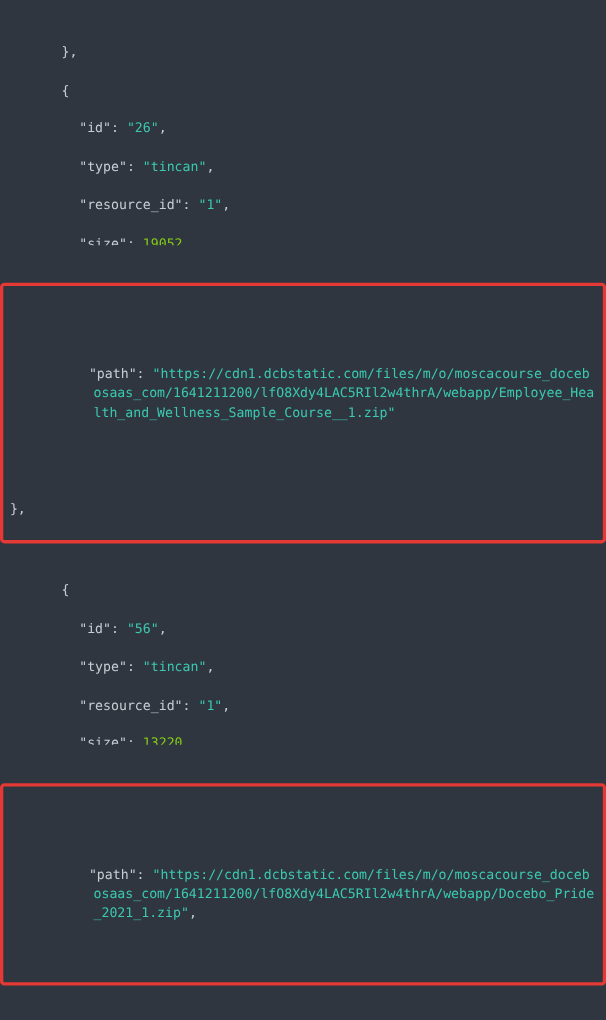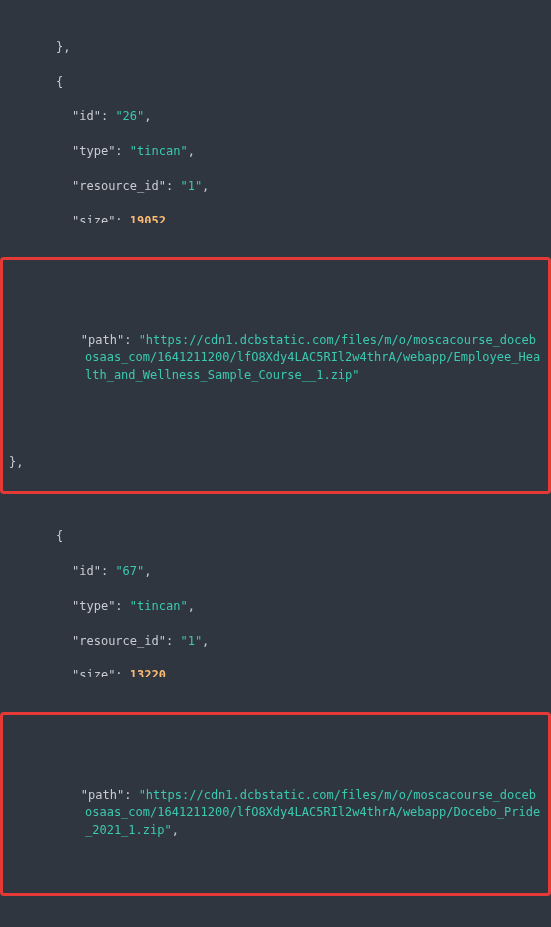--- a/index.html
+++ b/index.html
@@ -18,21 +18,21 @@
     white-space: pre-wrap;
     word-break: break-all;
     position: relative;
   }
   .line { display: block; }
   .pad2 { padding-left: 48px; }
   .pad3 { padding-left: 64px; }
   .key { color: #c8cdd4; }
   .punct { color: #c8cdd4; }
   .str { color: #3bc9b0; } 
-  .num { color: #fdba74; font-weight: bold; } 
+  .num { color: #84cc16; } 
   .redbox {
     border: 3px solid #e53935;
     border-radius: 4px;
     margin-left: -8px;
     margin-right: -8px;
     padding: 2px 6px 2px 6px;
   }
   .redbox .line { padding-left: 0; }
   
   .path-block { padding-left: 14px; }
@@ -52,21 +52,21 @@
 <span class="line pad3" style="height:10px; overflow:hidden;"><span class="key">"<span>size</span>": </span><span class="num">19052</span><span class="punct">,</span></span>
 
 <div class="redbox">
   <div class="path-block">
     <span class="kv">&nbsp;&nbsp;&nbsp;&nbsp;&nbsp;&nbsp;&nbsp;&nbsp;<span class="key">"<span>path</span>": </span><span class="str">"<span>https://cdn1.dcbstatic.com/files/m/o/moscacourse_docebosaas_com/1641211200/lfO8Xdy4LAC5RIl2w4thrA/webapp/Employee_Health_and_Wellness_Sample_Course__1.zip</span>"</span></span>
   </div>
   <span class="line close-line punct">},</span>
 </div>
 
 <span class="line pad2 punct">{</span>
-<span class="line pad3"><span class="key">"<span>id</span>": </span><span class="str">"<span>67</span>"</span><span class="punct">,</span></span>
+<span class="line pad3"><span class="key">"<span>id</span>": </span><span class="str">"<span>56</span>"</span><span class="punct">,</span></span>
 <span class="line pad3"><span class="key">"<span>type</span>": </span><span class="str">"<span>tincan</span>"</span><span class="punct">,</span></span>
 <span class="line pad3"><span class="key">"<span>resource_id</span>": </span><span class="str">"<span>1</span>"</span><span class="punct">,</span></span>
 <span class="line pad3" style="height:10px; overflow:hidden;"><span class="key">"<span>size</span>": </span><span class="num">13220</span><span class="punct">,</span></span>
 
 <div class="redbox">
   <div class="path-block">
     <span class="kv">&nbsp;&nbsp;&nbsp;&nbsp;&nbsp;&nbsp;&nbsp;&nbsp;<span class="key">"<span>path</span>": </span><span class="str">"<span>https://cdn1.dcbstatic.com/files/m/o/moscacourse_docebosaas_com/1641211200/lfO8Xdy4LAC5RIl2w4thrA/webapp/Docebo_Pride_2021_1.zip</span>"</span><span class="punct">,</span></span>
   </div>
 </div>
 

